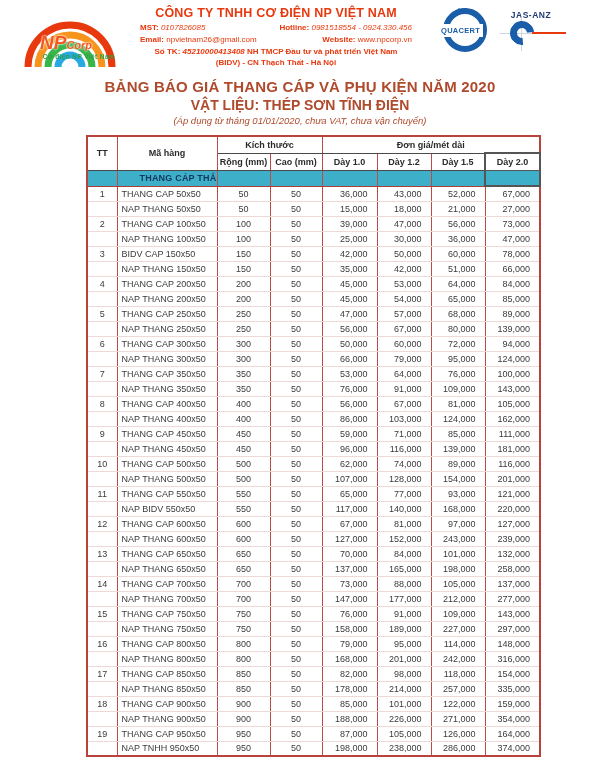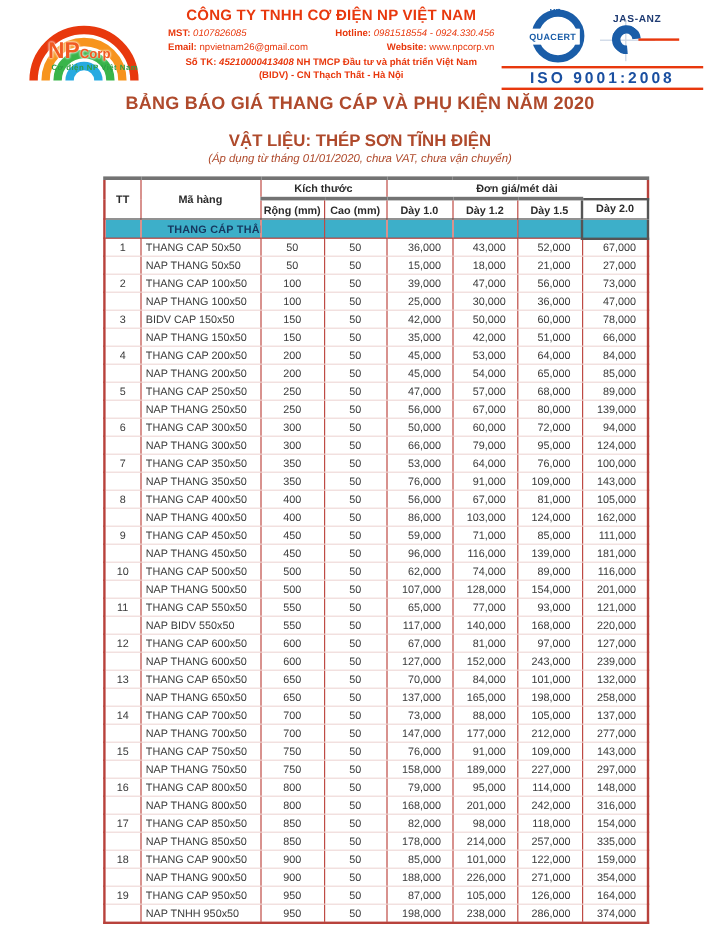--- a/index.html
+++ b/index.html
@@ -11,21 +11,21 @@
   }
   *{box-sizing:border-box;margin:0;padding:0;}
   body{width:600px;height:776px;margin:0;background:#fff;
        font-family:"Liberation Sans",sans-serif;-webkit-font-smoothing:antialiased;}
   .page{position:relative;width:600px;height:776px;overflow:hidden;background:#fff;}
 
   
   .header{display:flex;align-items:flex-start;padding:5px 6px 0 10px;height:70px;}
   .logo{width:128px;position:relative;height:62px;flex:none;margin-top:6px;}
   .logo svg{position:absolute;left:4px;top:2px;}
-  .logo-text{position:absolute;left:30px;top:22px;color:#F15A22;
+  .logo-text{position:absolute;left:30px;top:22px;color:#F15A22;font-style:italic;
              font-weight:bold;line-height:1;text-shadow:0 0 2px #fff,0 0 2px #fff;}
   .logo-np{font-size:19px;}
   .logo-corp{font-size:11px;}
   .logo-tagline{position:absolute;left:14px;top:42px;width:110px;text-align:center;
                 color:#2E9E44;font-size:6.5px;font-weight:bold;letter-spacing:.4px;}
 
   .info{width:276px;flex:none;padding-top:1px;color:var(--accent-red);}
   .company-name{font-size:12.5px;font-weight:bold;text-align:center;color:var(--accent-red);
                 white-space:nowrap;letter-spacing:.2px;}
   .info-row{display:flex;justify-content:space-between;font-size:8px;margin-top:3px;padding:0 2px;}
@@ -51,31 +51,31 @@
   .jas-line{position:absolute;right:2px;top:11px;width:34px;height:2px;background:#E8380D;}
   .jas-grid-v{position:absolute;left:27px;top:-4px;width:1px;height:34px;background:#c9d4e4;}
   .jas-grid-h{position:absolute;left:6px;top:12px;width:46px;height:1px;background:#c9d4e4;}
   .iso{margin-top:2px;text-align:center;color:var(--iso-blue);font-weight:bold;font-size:13px;
        letter-spacing:2.5px;border-top:2.5px solid #E8380D;border-bottom:2.5px solid #E8380D;
        padding:0px 0 1px 0;width:168px;}
 
   
   .titles{margin-top:8px;text-align:center;color:var(--title-red);}
   .title-1{font-size:15px;font-weight:bold;letter-spacing:.2px;}
-  .title-2{font-size:14px;font-weight:bold;margin-top:14px;}
+  .title-2{font-size:14px;font-weight:bold;margin-top:2px;}
   .title-3{font-size:9.5px;font-style:italic;margin-top:2px;}
 
   
   table{border-collapse:collapse;table-layout:fixed;width:455px;margin:9px 0 0 86px;
         border:2px solid #B8423C;}
   col.c0{width:30px}col.c1{width:100px}col.c2{width:53px}col.c3{width:52px}
   col.c4{width:55px}col.c5{width:54px}col.c6{width:54px}col.c7{width:55px}
   th{font-size:9px;font-weight:bold;color:#2b2b2b;text-align:center;height:17px;
      border-left:1px solid var(--table-border);border-right:1px solid var(--table-border);
-     border-top:3px solid #737373;border-bottom:1px solid #4a4a4a;background:#fff;}
+     border-top:1px solid #737373;border-bottom:1px solid #4a4a4a;background:#fff;}
   td{font-size:9px;color:#3a3a3a;height:15px;background:#fff;
      border-left:1px solid var(--table-border);border-right:1px solid var(--table-border);
      border-top:1px solid #EFD9D7;border-bottom:1px solid #EFD9D7;
      overflow:hidden;white-space:nowrap;}
   td.tt{text-align:center;}
   td.name{text-align:left;padding-left:4px;}
   td.dim{text-align:center;}
   td.price{text-align:right;padding-right:9px;}
   tr.section-row td{background:var(--section-teal);border-top:1px solid #4a4a4a;
      border-bottom:1px solid #b03c37;height:16px;}
@@ -133,21 +133,20 @@
         <div class="jas">
           <div class="jas-label">JAS-ANZ</div>
           <div class="jas-glyph">
             <div class="jas-grid-v"></div>
             <div class="jas-grid-h"></div>
             <div class="jas-c"></div>
             <div class="jas-line"></div>
           </div>
         </div>
       </div>
-      <div class="iso">ISO 9001:2008</div>
     </div>
   </div>
 
   <div class="titles">
     <div class="title-1">BẢNG BÁO GIÁ THANG CÁP VÀ PHỤ KIỆN NĂM 2020</div>
     <div class="title-2">VẬT LIỆU: THÉP SƠN TĨNH ĐIỆN</div>
     <div class="title-3">(Áp dụng từ tháng 01/01/2020, chưa VAT, chưa vận chuyển)</div>
   </div>
 
   <table>

